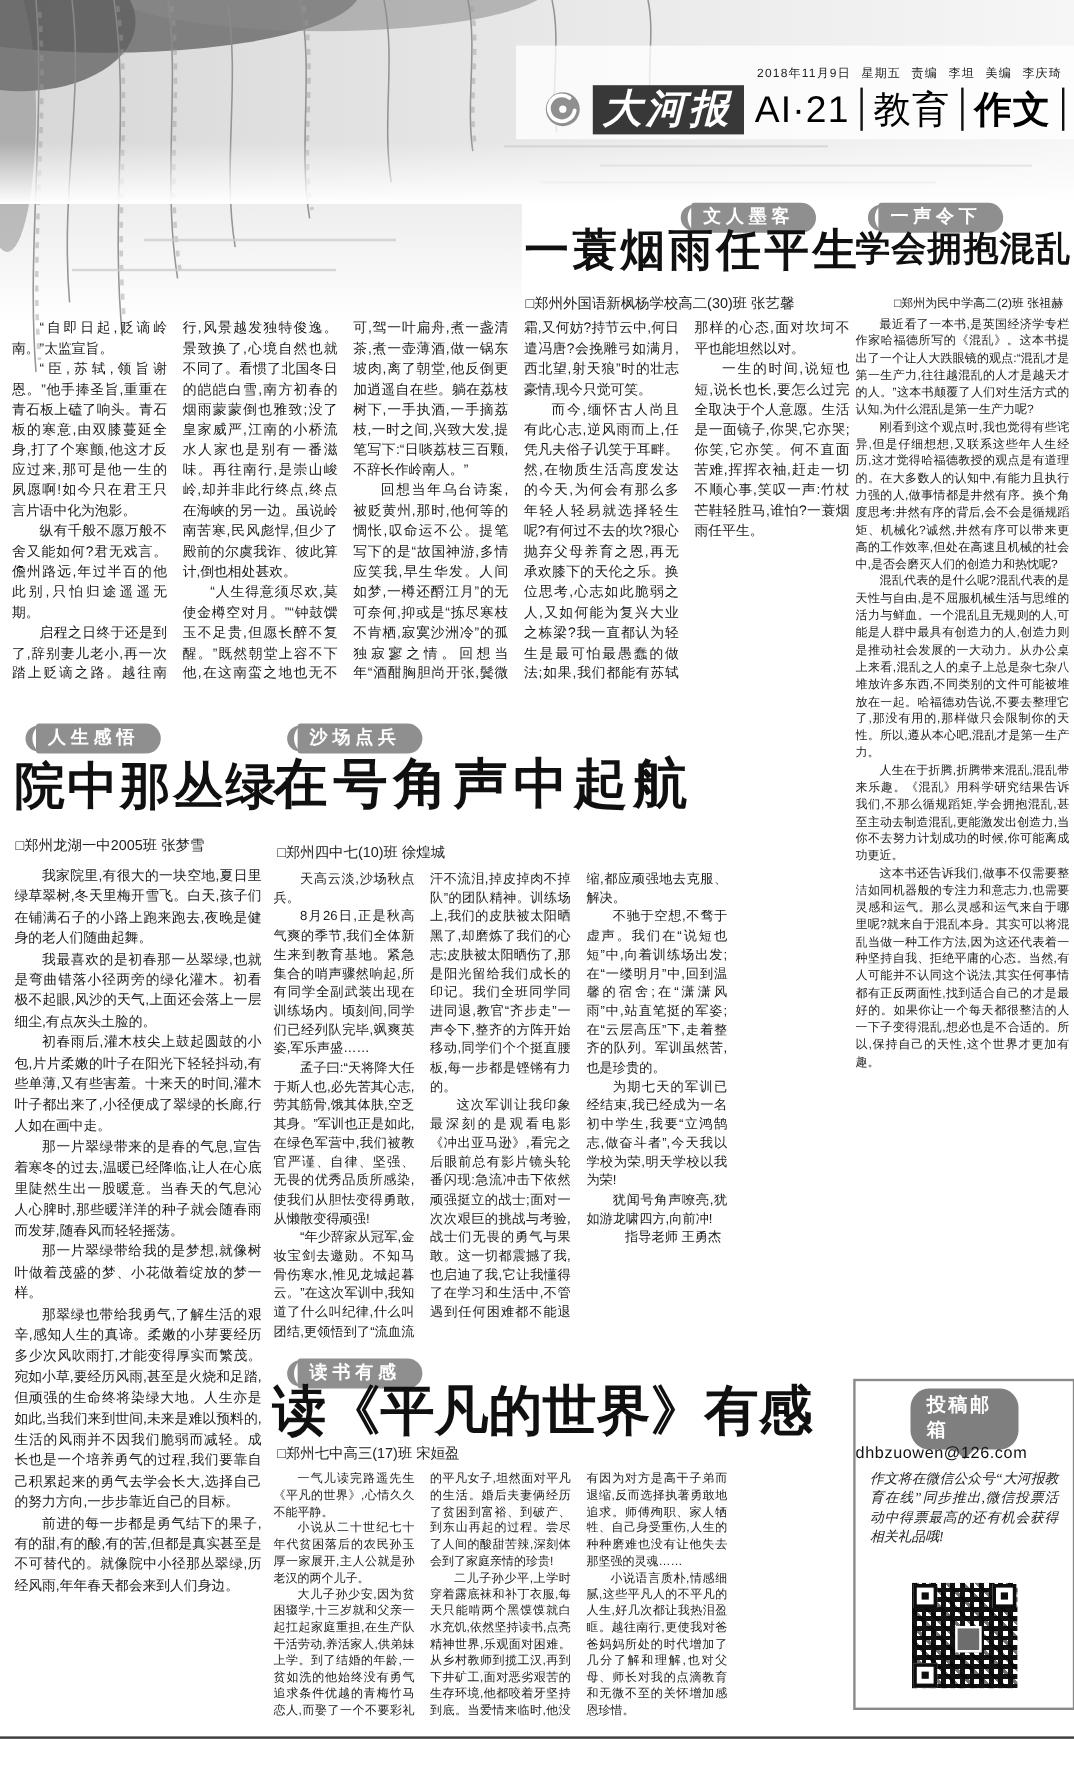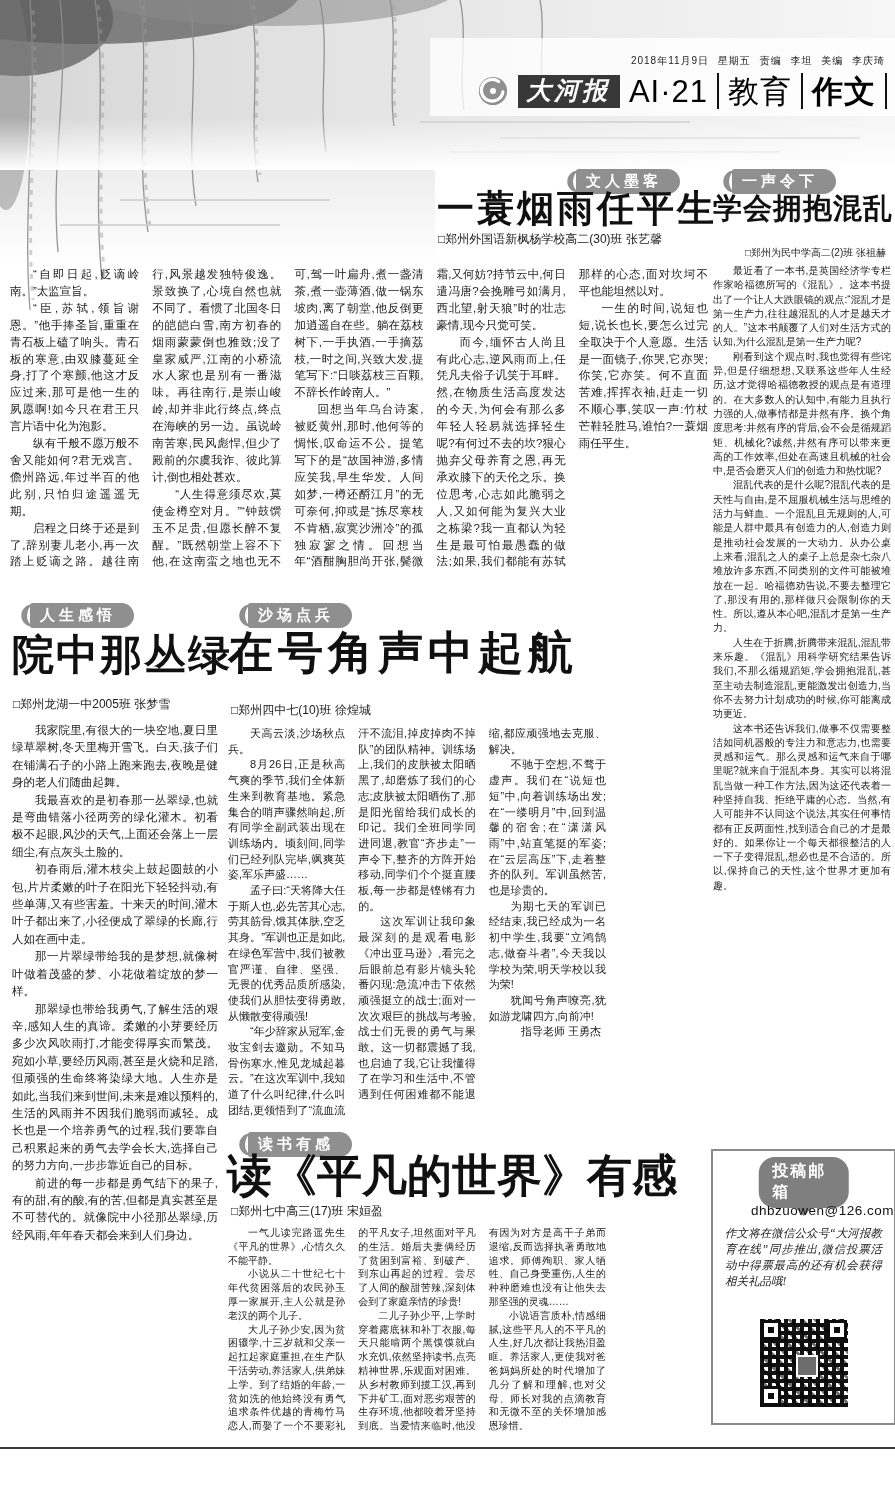--- a/index.html
+++ b/index.html
@@ -4,59 +4,59 @@
 <style>
   html,body{margin:0;padding:0;background:#fff;}
   .page{position:relative;width:895px;height:1493px;margin:0 auto;background:#fff;overflow:hidden;
         font-family:"Liberation Sans","DejaVu Sans",sans-serif;color:#1c1c1c;}
   
   .banner{position:absolute;left:0;top:0;width:895px;height:330px;pointer-events:none;}
   
   .dateline{position:absolute;top:54px;right:10px;font-size:10px;color:#222;letter-spacing:1px;word-spacing:5px;}
   .brandrow{position:absolute;top:70px;right:8px;display:flex;align-items:center;gap:9px;height:42px;}
   .swirl{width:32px;height:32px;}
-  .brandbox{background:#383838;color:#fff;font-size:25px;font-weight:700;font-style:italic;
+  .brandbox{background:#383838;color:#fff;font-size:33px;font-weight:700;font-style:italic;
             letter-spacing:3px;padding:3px 10px 5px 8px;line-height:1;}
   .pageno{font-size:31px;color:#000;letter-spacing:1px;line-height:1;}
   .vbar{width:2px;height:36px;background:#111;}
   .secword{font-size:31px;color:#000;line-height:1;letter-spacing:1px;}
   .secword.bold{font-weight:800;}
   
   .tag{position:absolute;display:flex;align-items:center;height:28px;}
   .tag svg{width:20px;height:27px;display:block;}
   .tag-label{background:#8f8f8f;color:#fff;font-size:15px;font-weight:700;letter-spacing:4px;
              padding:3px 18px 4px 10px;border-radius:3px 15px 15px 3px;margin-left:-4px;line-height:1.2;}
   
   .headline{position:absolute;font-weight:900;color:#101010;white-space:nowrap;line-height:1;}
   .byline{position:absolute;font-size:12px;color:#222;white-space:nowrap;}
   .body-text{position:absolute;text-align:justify;word-break:break-all;overflow:hidden;column-fill:auto;color:#1b1b1b;}
   .body-text p{margin:0;text-indent:2em;}
   .hl-a1{left:437px;top:190px;font-size:37px;letter-spacing:3px;text-align:center;}
-  .by-a1{left:438px;top:231px;}
+  .by-a1{left:438px;top:245px;}
   .bd-a1{left:10px;top:266px;width:698px;height:317px;column-count:5;column-gap:13px;font-size:11.5px;line-height:16.9px;}
   .hl-a2{left:713px;top:194px;font-size:29px;letter-spacing:1px;}
   .by-a2{left:713px;top:246px;font-size:10px;margin-left:32px;}
   .bd-a2{left:713px;top:264px;width:178px;height:872px;font-size:10px;line-height:14.3px;}
   .hl-a3{left:12px;top:634px;font-size:42px;letter-spacing:2px;}
   .by-a3{left:13px;top:696px;}
   .bd-a3{left:12px;top:722px;width:206px;height:710px;font-size:11.5px;line-height:17.4px;}
   .hl-a4{left:228px;top:630px;font-size:45px;letter-spacing:5px;}
   .by-a4{left:231px;top:702px;}
   .bd-a4{left:228px;top:726px;width:378px;height:394px;column-count:3;column-gap:13px;font-size:11px;line-height:15.7px;}
   .bd-a4 p:last-child{text-align:right;padding-right:5px;}
   .hl-a5{left:227px;top:1153px;font-size:45px;letter-spacing:0;}
   .by-a5{left:231px;top:1203px;}
   .bd-a5{left:228px;top:1226px;width:378px;height:220px;column-count:3;column-gap:13px;font-size:10px;line-height:13.8px;}
   
   .mailbox{position:absolute;left:711px;top:1149px;width:181px;height:272px;border:2px solid #8a8a8a;background:#fff;}
   .mail-title{position:absolute;left:50%;top:6px;transform:translateX(-50%);background:#7f7f7f;color:#fff;
               font-size:16px;font-weight:800;letter-spacing:2px;padding:4px 14px 5px;border-radius:16px;}
   .mail-title::after{content:"";position:absolute;left:50%;bottom:-8px;transform:translateX(-50%);
               border:9px solid transparent;border-top-color:#7f7f7f;border-bottom:0;}
-  .mail-email{position:absolute;left:0;top:52px;width:100%;text-align:right;font-size:13.5px;color:#111;letter-spacing:.5px;}
+  .mail-email{position:absolute;left:0;top:52px;width:100%;text-align:left;font-size:13.5px;color:#111;letter-spacing:.5px;}
   .mail-note{position:absolute;left:0;top:74px;width:100%;padding:0 12px;box-sizing:border-box;
              font-family:"Liberation Serif","DejaVu Serif",serif;font-style:italic;font-size:11.5px;
              line-height:16px;text-align:justify;color:#222;}
   .mail-note::first-line{}
   .qr{position:absolute;left:50%;bottom:12px;transform:translateX(-50%);width:96px;height:96px;background:#fff;
       border:4px solid #fff;box-sizing:border-box;
       background-image:
         repeating-linear-gradient(45deg, rgba(0,0,0,.55) 0 3px, transparent 3px 9px),
         repeating-linear-gradient(0deg,#111 0 4px,transparent 4px 8px),
         repeating-linear-gradient(90deg,#111 0 4px,#fff 4px 8px);}
@@ -182,20 +182,21 @@
         <path d="M20 2 A12 12 0 1 0 20 26 A15.5 15.5 0 0 1 20 2 Z" fill="#8f8f8f"></path>
       </svg>
     <span class="tag-label">人生感悟</span>
   </div>
   <div class="headline hl-a3">院中那丛绿</div>
   <div class="byline by-a3">□郑州龙湖一中2005班 张梦雪</div>
   <div class="body-text bd-a3">
       <p>我家院里,有很大的一块空地,夏日里绿草翠树,冬天里梅开雪飞。白天,孩子们在铺满石子的小路上跑来跑去,夜晚是健身的老人们随曲起舞。</p>
       <p>我最喜欢的是初春那一丛翠绿,也就是弯曲错落小径两旁的绿化灌木。初看极不起眼,风沙的天气,上面还会落上一层细尘,有点灰头土脸的。</p>
       <p>初春雨后,灌木枝尖上鼓起圆鼓的小包,片片柔嫩的叶子在阳光下轻轻抖动,有些单薄,又有些害羞。十来天的时间,灌木叶子都出来了,小径便成了翠绿的长廊,行人如在画中走。</p>
+      <p>那一片翠绿带来的是春的气息,宣告着寒冬的过去,温暖已经降临,让人在心底里陡然生出一股暖意。当春天的气息沁人心脾时,那些暖洋洋的种子就会随春雨而发芽,随春风而轻轻摇荡。</p>
       <p>那一片翠绿带给我的是梦想,就像树叶做着茂盛的梦、小花做着绽放的梦一样。</p>
       <p>那翠绿也带给我勇气,了解生活的艰辛,感知人生的真谛。柔嫩的小芽要经历多少次风吹雨打,才能变得厚实而繁茂。宛如小草,要经历风雨,甚至是火烧和足踏,但顽强的生命终将染绿大地。人生亦是如此,当我们来到世间,未来是难以预料的,生活的风雨并不因我们脆弱而减轻。成长也是一个培养勇气的过程,我们要靠自己积累起来的勇气去学会长大,选择自己的努力方向,一步步靠近自己的目标。</p>
       <p>前进的每一步都是勇气结下的果子,有的甜,有的酸,有的苦,但都是真实甚至是不可替代的。就像院中小径那丛翠绿,历经风雨,年年春天都会来到人们身边。</p>
     </div>
 
   <div class="tag" style="left:232px;top:601px">
     <svg viewBox="0 0 22 28">
         <path d="M20 2 A12 12 0 1 0 20 26 A15.5 15.5 0 0 1 20 2 Z" fill="#8f8f8f"></path>
       </svg>
     <span class="tag-label">沙场点兵</span>
@@ -220,21 +221,21 @@
       </svg>
     <span class="tag-label">读书有感</span>
   </div>
   <div class="headline hl-a5">读《平凡的世界》有感</div>
   <div class="byline by-a5">□郑州七中高三(17)班 宋姮盈</div>
   <div class="body-text bd-a5">
       <p>一气儿读完路遥先生《平凡的世界》,心情久久不能平静。</p>
       <p>小说从二十世纪七十年代贫困落后的农民孙玉厚一家展开,主人公就是孙老汉的两个儿子。</p>
       <p>大儿子孙少安,因为贫困辍学,十三岁就和父亲一起扛起家庭重担,在生产队干活劳动,养活家人,供弟妹上学。到了结婚的年龄,一贫如洗的他始终没有勇气追求条件优越的青梅竹马恋人,而娶了一个不要彩礼的平凡女子,坦然面对平凡的生活。婚后夫妻俩经历了贫困到富裕、到破产、到东山再起的过程。尝尽了人间的酸甜苦辣,深刻体会到了家庭亲情的珍贵!</p>
       <p>二儿子孙少平,上学时穿着露底袜和补丁衣服,每天只能啃两个黑馍馍就白水充饥,依然坚持读书,点亮精神世界,乐观面对困难。从乡村教师到揽工汉,再到下井矿工,面对恶劣艰苦的生存环境,他都咬着牙坚持到底。当爱情来临时,他没有因为对方是高干子弟而退缩,反而选择执著勇敢地追求。师傅殉职、家人牺牲、自己身受重伤,人生的种种磨难也没有让他失去那坚强的灵魂……</p>
-      <p>小说语言质朴,情感细腻,这些平凡人的不平凡的人生,好几次都让我热泪盈眶。养活家人,更使我对爸爸妈妈所处的时代增加了几分了解和理解,也对父母、师长对我的点滴教育和无微不至的关怀增加感恩珍惜。</p>
+      <p>小说语言质朴,情感细腻,这些平凡人的不平凡的人生,好几次都让我热泪盈眶。越往南行,更使我对爸爸妈妈所处的时代增加了几分了解和理解,也对父母、师长对我的点滴教育和无微不至的关怀增加感恩珍惜。</p>
     </div>
 
   <div class="mailbox">
     <div class="mail-title">投稿邮箱</div>
     <div class="mail-email">dhbzuowen@126.com</div>
     <div class="mail-note">作文将在微信公众号“大河报教育在线”同步推出,微信投票活动中得票最高的还有机会获得相关礼品哦!</div>
     <div class="qr">
       <div class="fp tl"></div>
       <div class="fp tr"></div>
       <div class="fp bl"></div>

